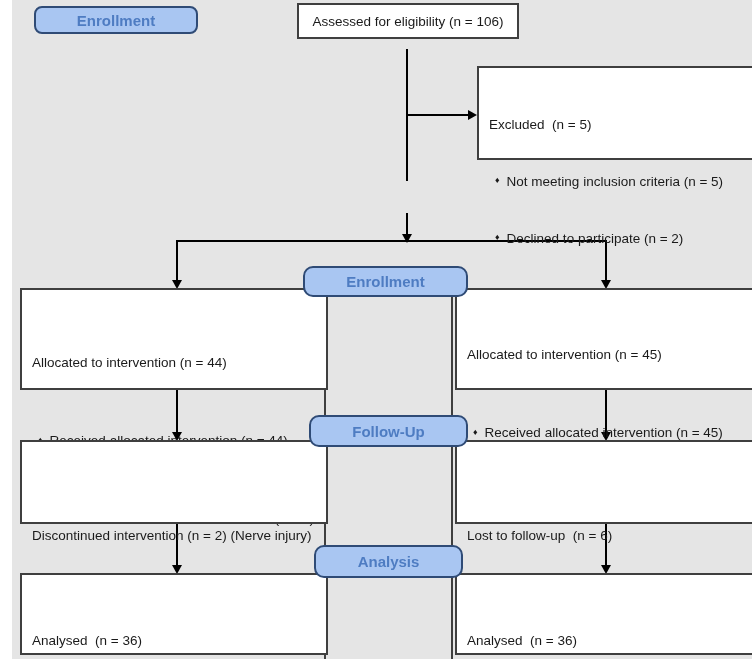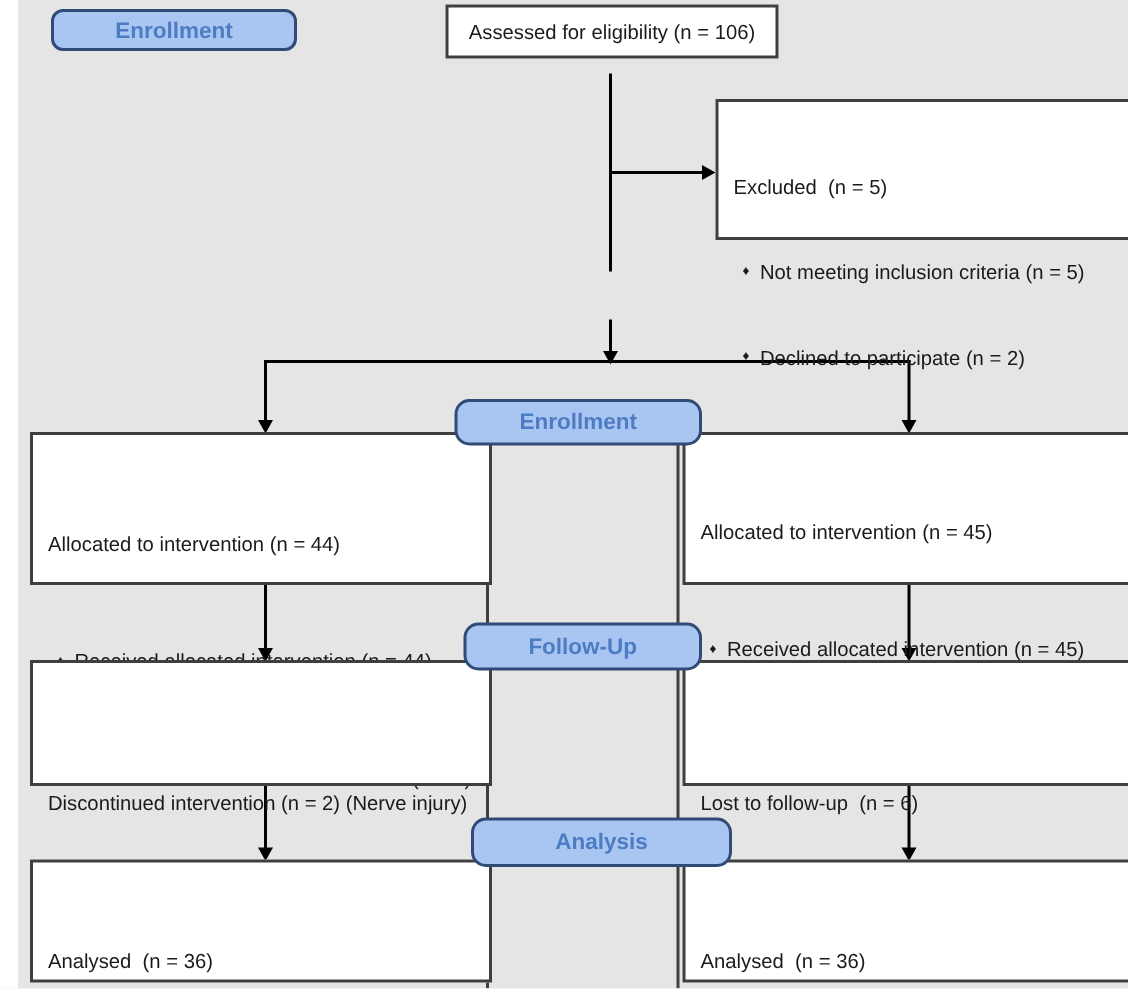--- a/index.html
+++ b/index.html
@@ -38,21 +38,21 @@
 
   <div class="pill" style="left:22px;top:6px;width:164px;height:28px;border-radius:8px;">
     <span>Enrollment</span>
   </div>
   <div class="pill" style="left:291px;top:266px;width:165px;height:31px;">
     <span>Enrollment</span>
   </div>
   <div class="pill" style="left:297px;top:415px;width:159px;height:32px;">
     <span>Follow-Up</span>
   </div>
-  <div class="pill" style="left:302px;top:545px;width:174px;height:33px;">
+  <div class="pill" style="left:302px;top:545px;width:149px;height:33px;">
     <span>Analysis</span>
   </div>
 
   <div class="spine" style="left:312px;top:295px;height:122px;"></div>
   <div class="spine" style="left:439px;top:295px;height:122px;"></div>
   <div class="spine" style="left:312px;top:445px;height:102px;"></div>
   <div class="spine" style="left:439px;top:445px;height:102px;"></div>
   <div class="spine" style="left:312px;top:576px;height:83px;"></div>
   <div class="spine" style="left:439px;top:576px;height:83px;"></div>
 

